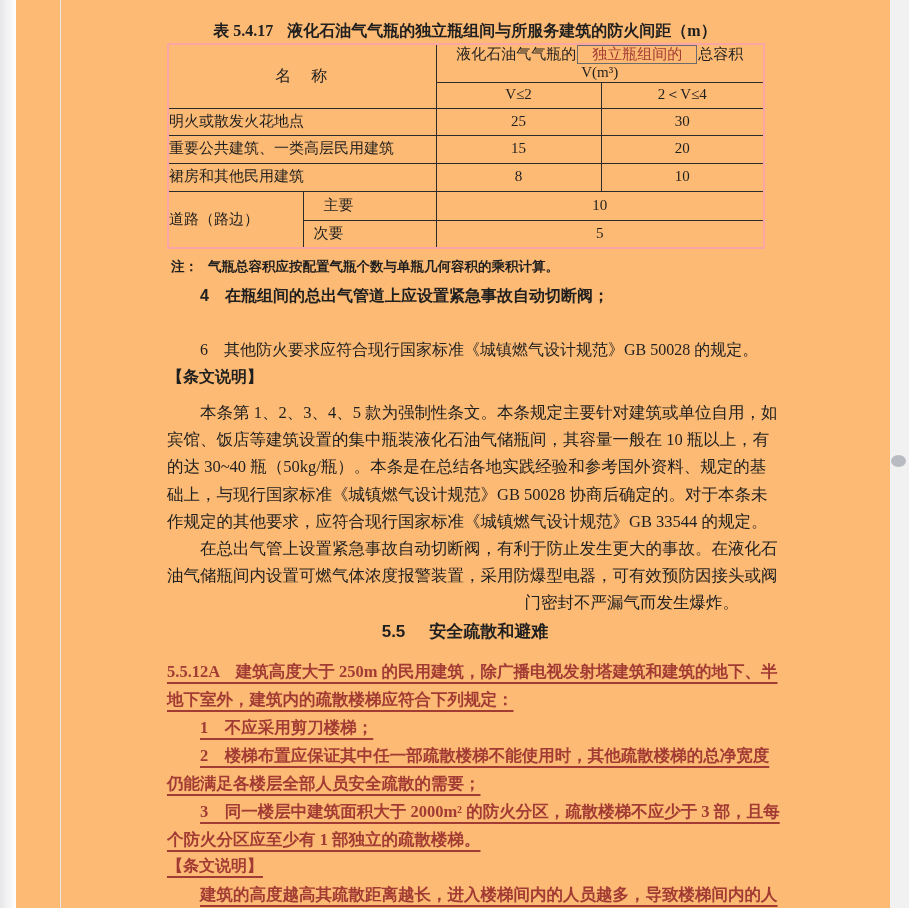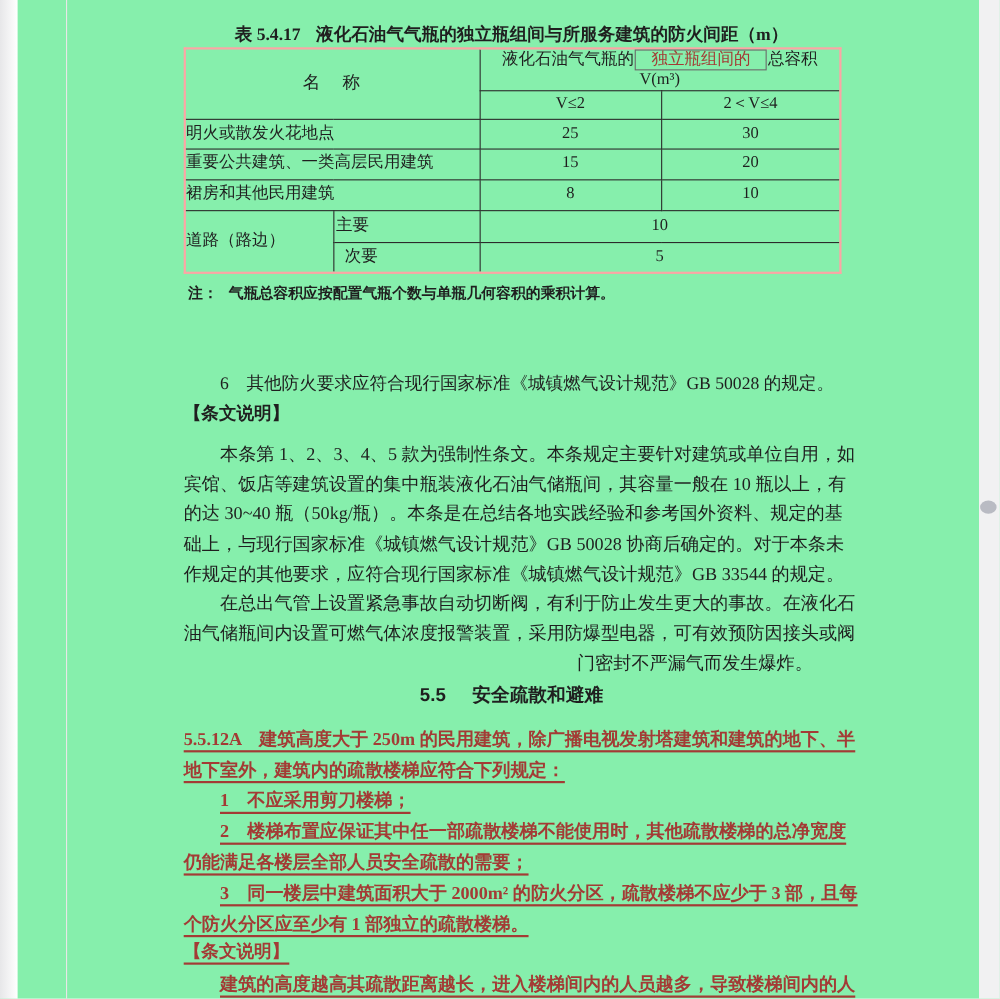--- a/index.html
+++ b/index.html
@@ -1,19 +1,19 @@
 <!DOCTYPE html>
 <html><head>
 <meta charset="utf-8">
 <style>
   * { margin: 0; padding: 0; box-sizing: border-box; }
   html, body { width: 909px; height: 908px; background: #ffffff; overflow: hidden; }
   body { font-family: "Liberation Serif", serif; color: #1f1f1f; position: relative; }
 
-  .viewport { position: absolute; inset: 0; background: #86efac; }
+  .viewport { position: absolute; inset: 0; background: #fdba74; }
 
   
   .left-shade { position: absolute; left: 0; top: 0; width: 16px; height: 100%;
                 background: linear-gradient(to right, #e7e7e9, #ffffff); }
   .page-edge  { position: absolute; left: 60px; top: 0; width: 1px; height: 100%;
                 background: #e7e7e7; }
   .scroll-strip { position: absolute; left: 890px; top: 0; width: 19px; height: 100%;
                   background: #f1f1f2; }
   .scroll-thumb { position: absolute; left: 891px; top: 455px; width: 15px; height: 12px;
                   border-radius: 50%; background: #b9bbc3; }
@@ -114,34 +114,37 @@
         <td class="c">15</td>
         <td class="c">20</td>
       </tr>
       <tr style="height:28px">
         <td class="l" colspan="2">裙房和其他民用建筑</td>
         <td class="c">8</td>
         <td class="c">10</td>
       </tr>
       <tr style="height:29px">
         <td class="l" rowspan="2">道路（路边）</td>
-        <td class="l" style="padding-left:2px">主要</td>
+        <td class="l" style="padding-left:20px">主要</td>
         <td class="c" colspan="2">10</td>
       </tr>
       <tr style="height:28px">
         <td class="l" style="padding-left:10px">次要</td>
         <td class="c" colspan="2">5</td>
       </tr>
     </tbody>
       </table>
 
     <div class="note">
       <span class="note-label">注：</span><span>气瓶总容积应按配置气瓶个数与单瓶几何容积的乘积计算。</span>
     </div>
 
+    <div class="clause bold c4">
+      <span class="num">4</span><span>在瓶组间的总出气管道上应设置紧急事故自动切断阀；</span>
+    </div>
     <div class="clause c6">
       <span class="num">6</span><span>其他防火要求应符合现行国家标准《城镇燃气设计规范》GB 50028 的规定。</span>
     </div>
 
     <div class="expl-h">【条文说明】</div>
 
     <div class="para-block">
       <div class="ln ind">本条第 1、2、3、4、5 款为强制性条文。本条规定主要针对建筑或单位自用，如</div>
       <div class="ln">宾馆、饭店等建筑设置的集中瓶装液化石油气储瓶间，其容量一般在 10 瓶以上，有</div>
       <div class="ln">的达 30~40 瓶（50kg/瓶）。本条是在总结各地实践经验和参考国外资料、规定的基</div>

